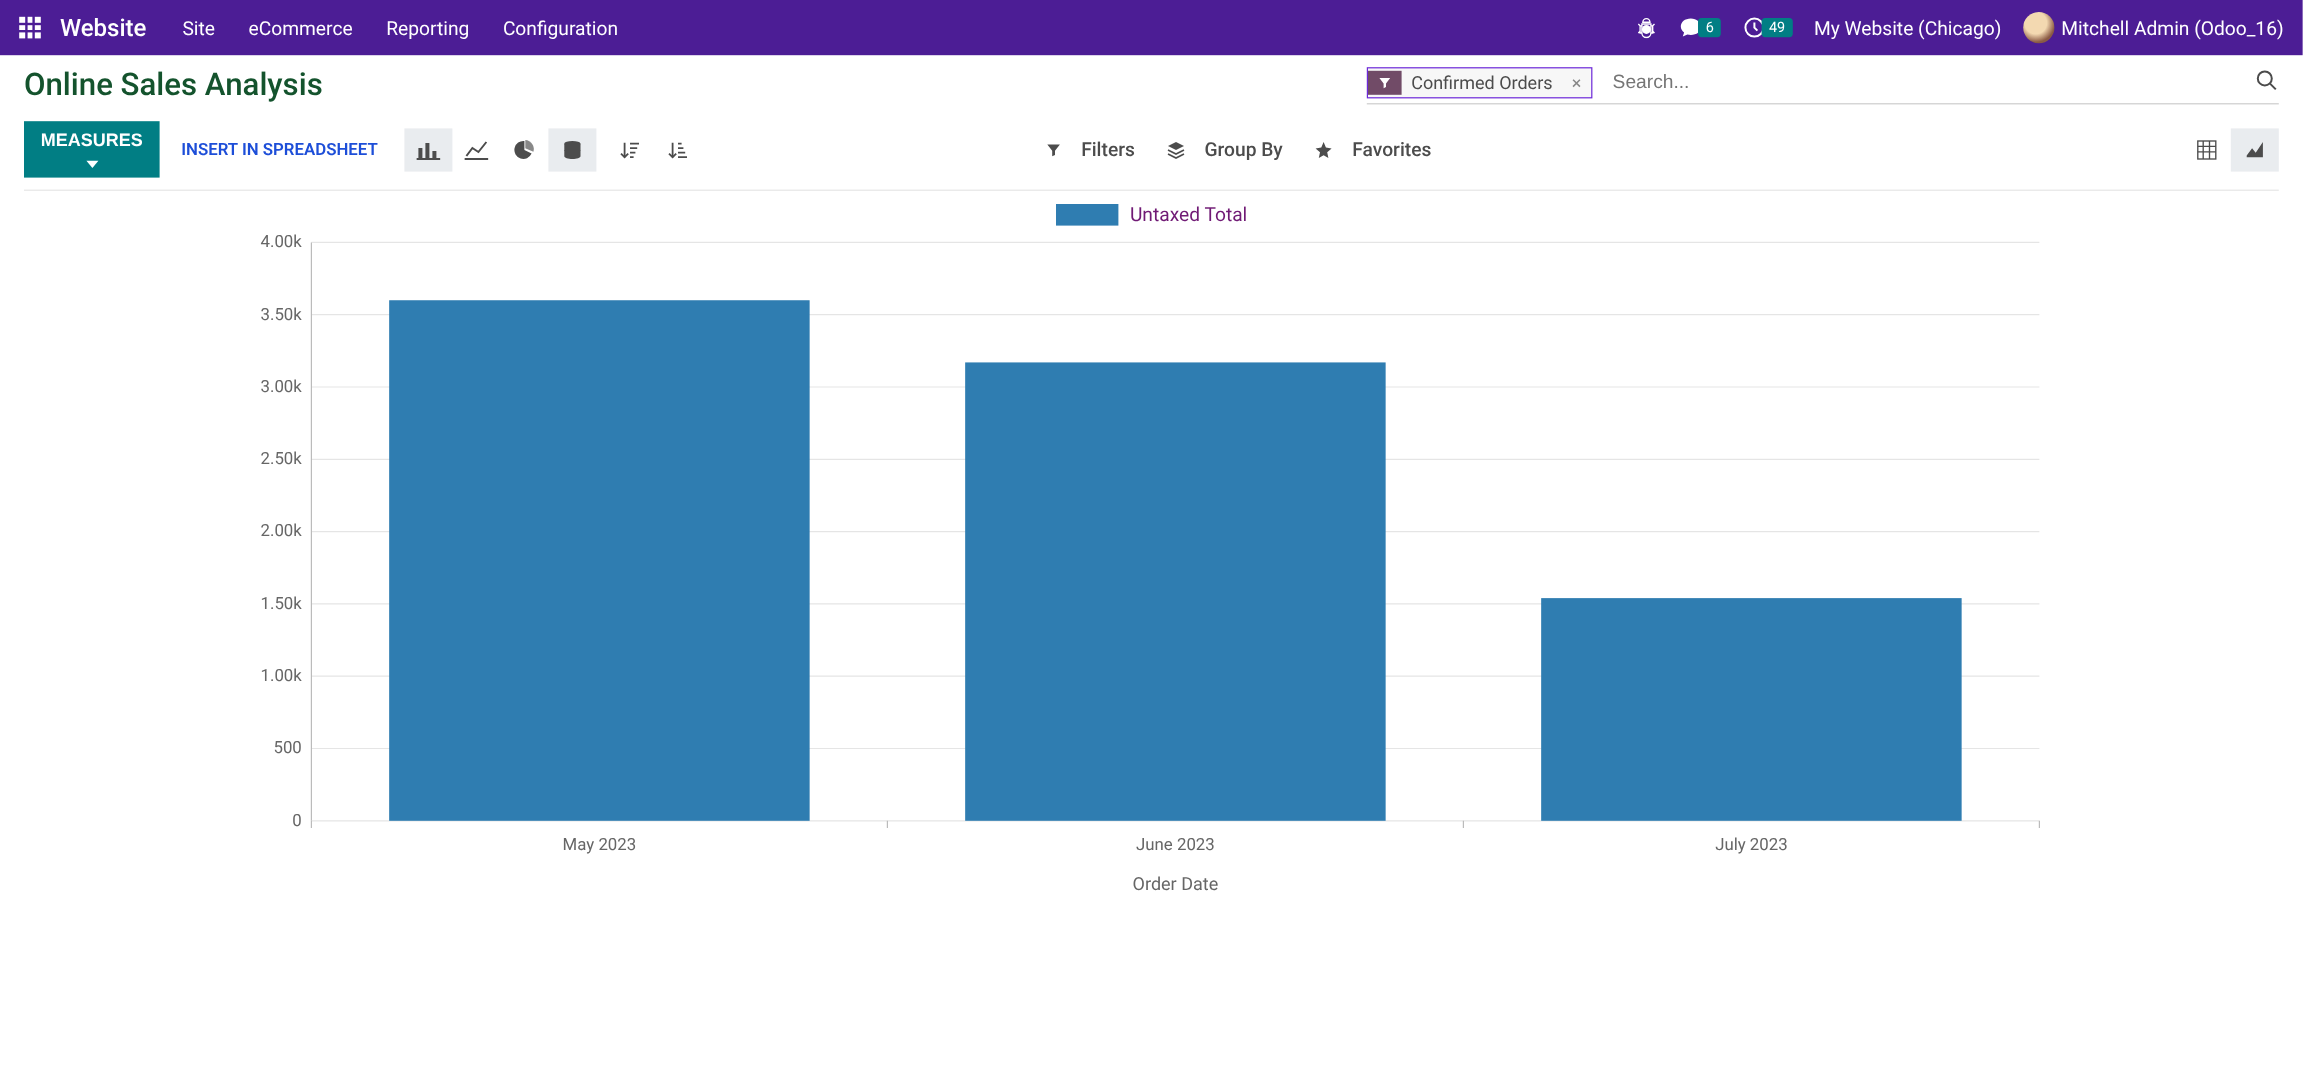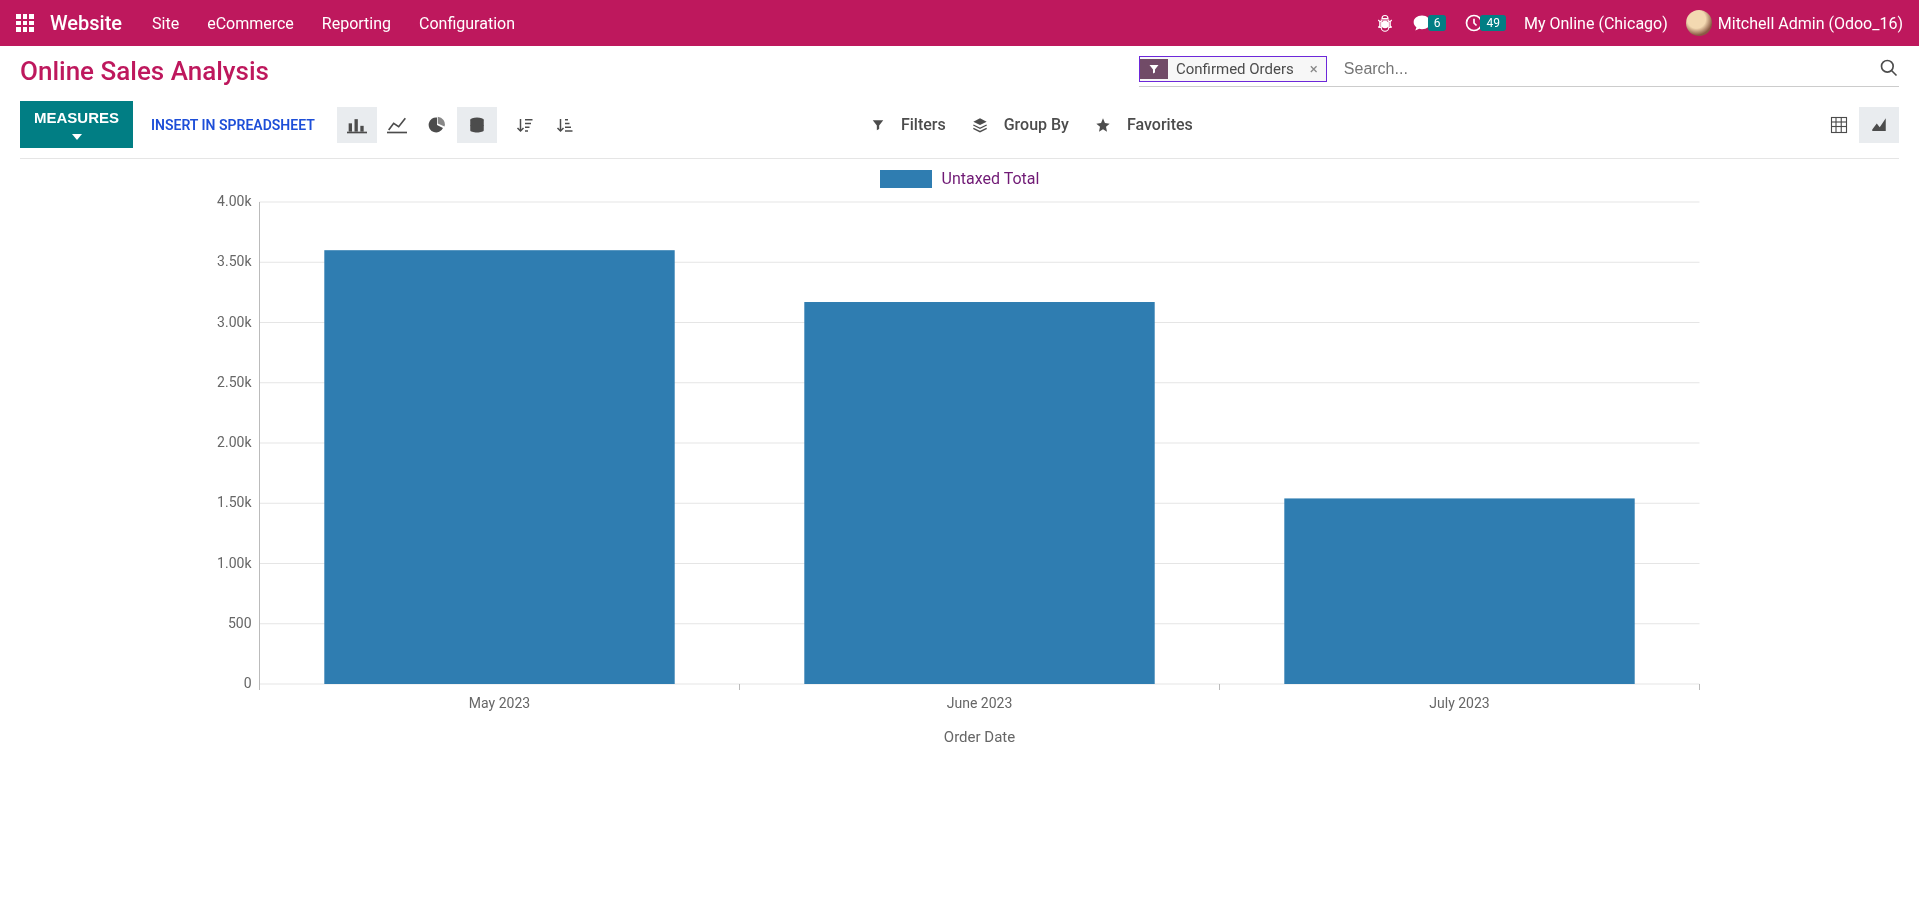--- a/index.html
+++ b/index.html
@@ -6,42 +6,42 @@
   body {
     font-family: -apple-system, BlinkMacSystemFont, "Segoe UI", Roboto, "Helvetica Neue", Arial, sans-serif;
     font-size: 14px;
     color: #374151;
     background: #fff;
     width: 1919px;
   }
 
   
   .navbar {
-    background: #be185d;
+    background: #4c1d95;
     height: 46px;
     display: flex;
     align-items: center;
     padding: 0 16px;
     color: #fff;
   }
   .navbar-left { display: flex; align-items: center; gap: 22px; }
   .navbar-brand { font-size: 20px; font-weight: 500; margin-right: 8px; display:flex; align-items:center; gap:16px;}
   .navbar-menu { display:flex; align-items:center; gap:28px; font-size:16px;}
   .navbar-menu span { cursor:pointer;}
   .navbar-right { margin-left:auto; display:flex; align-items:center; gap:18px; font-size:16px;}
   .apps-icon { width:18px; height:18px; display:grid; grid-template-columns:repeat(3,1fr); grid-template-rows:repeat(3,1fr); gap:2px; cursor:pointer;}
   .apps-icon div { background:#fff; }
   .icon-btn { cursor:pointer; display:flex; align-items:center; position:relative; }
   .badge { background:#017e84; color:#fff; font-size:12px; padding:1px 6px; border-radius:3px; margin-left:-4px;}
   .avatar { width:26px; height:26px; border-radius:50%; background: radial-gradient(circle at 40% 35%, #f3d9b1 40%, #8a5a44 70%); display:inline-block; margin-right:6px;}
 
   
   .control-panel { padding: 10px 20px 0 20px; }
   .cp-row1 { display:flex; align-items:flex-start; }
-  .page-title { font-size:26px; color:#be185d; font-weight:500; }
+  .page-title { font-size:26px; color:#14532d; font-weight:500; }
   .search-area { margin-left:auto; display:flex; align-items:center; border-bottom:1px solid #ccc; padding-bottom:4px; width: 760px;}
   .filter-tag { display:flex; align-items:center; border:1px solid #6d28d9; background:#f7f7f7; font-size:15px;}
   .filter-tag .ft-icon { background:#714B67; color:#fff; padding:4px 8px; display:flex; align-items:center;}
   .filter-tag .ft-label { padding: 3px 8px; color:#4c4c4c;}
   .filter-tag .ft-remove { padding: 0 8px; cursor:pointer; color:#888;}
   .search-input { border:none; outline:none; font-size:16px; padding:4px 6px; flex:1; color:#777;margin-left:11px;}
   .search-icon-right { margin-left:8px; cursor:pointer; color:#4c4c4c;}
 
   .cp-row2 { display:flex; align-items:center; margin-top:14px; padding-bottom:10px; border-bottom:1px solid #e5e5e5;}
   .measures-btn { background:#017e84; color:#fff; padding:8px 14px; font-size:15px; font-weight:600; display:flex; align-items:center; gap:8px; cursor:pointer; border:none;flex-direction:column;}
@@ -108,21 +108,21 @@
         </svg>
       <span class="badge">6</span>
     </span>
     <span class="icon-btn">
       <svg width="20" height="20" viewBox="0 0 24 24" fill="none" stroke="#fff" stroke-width="2">
           <circle cx="12" cy="12" r="9"></circle>
           <path d="M12 7v5l3 3"></path>
         </svg>
       <span class="badge">49</span>
     </span>
-    <span>My Online (Chicago)</span>
+    <span>My Website (Chicago)</span>
     <span style="display:flex;align-items:center;">
       <span class="avatar"></span>
       <span>Mitchell Admin (Odoo_16)</span>
     </span>
   </div>
 </div>
 
 <div class="control-panel">
   <div class="cp-row1">
     <div class="page-title">Online Sales Analysis</div>

